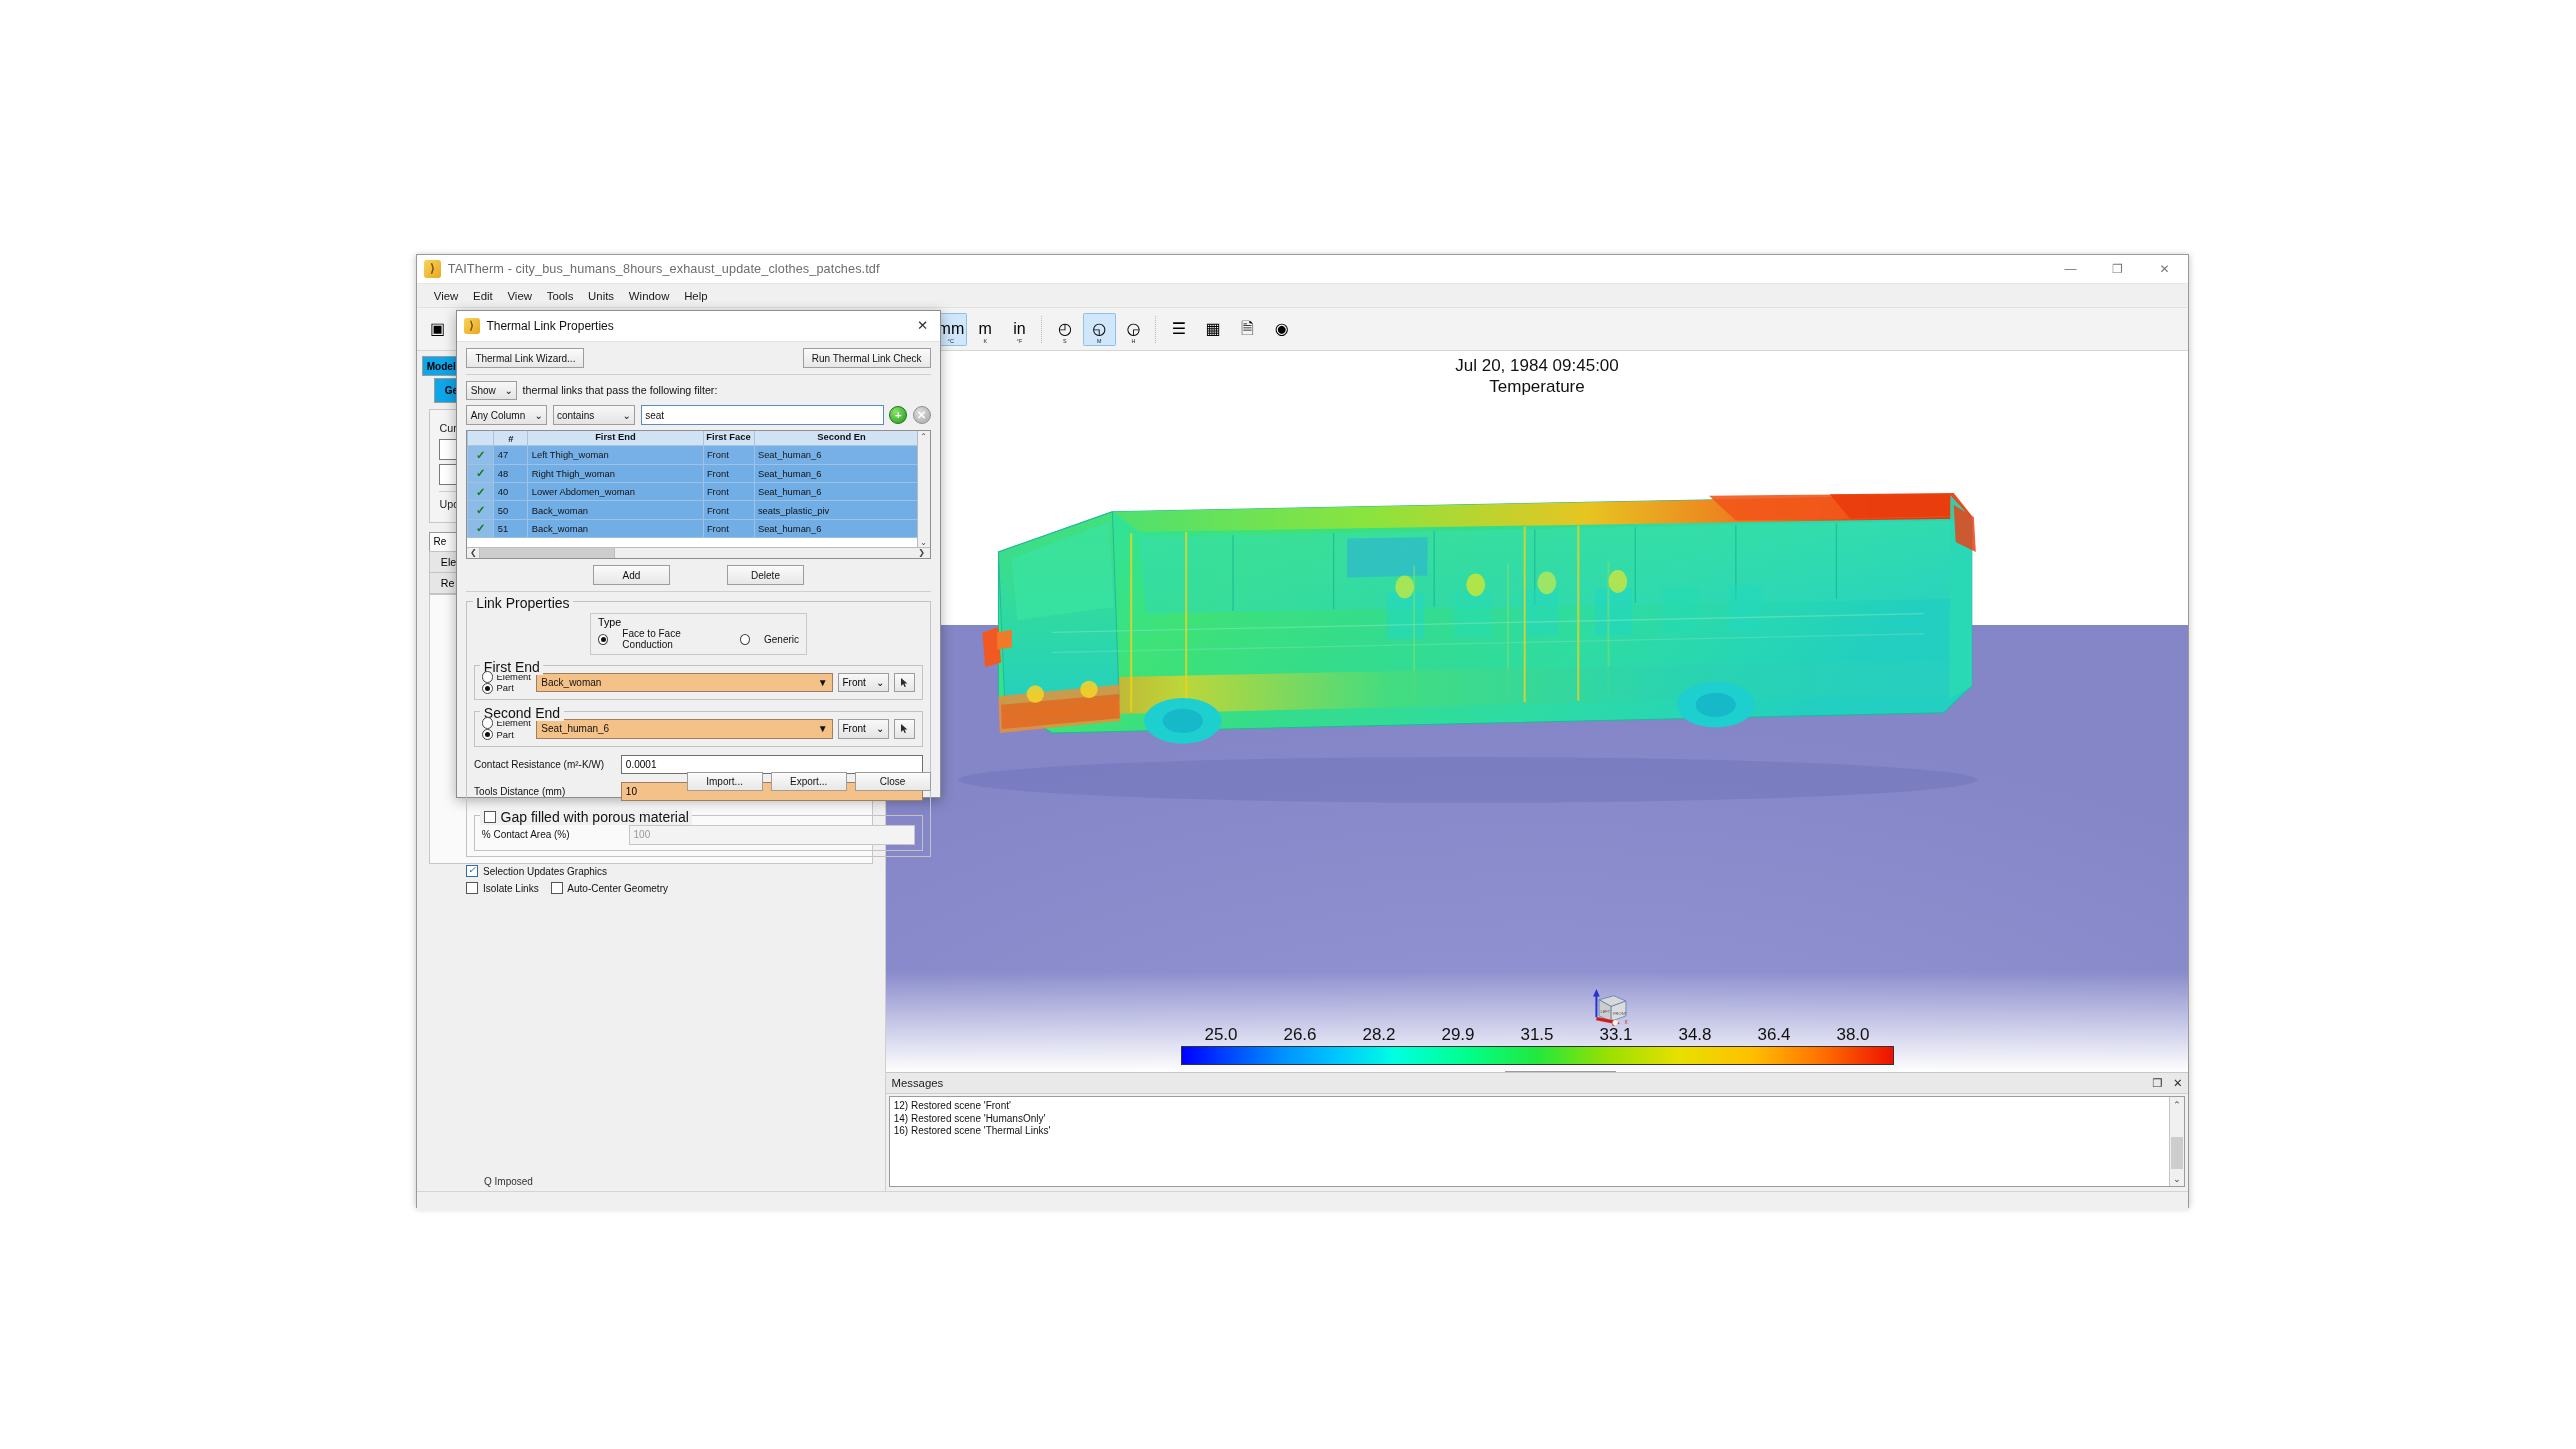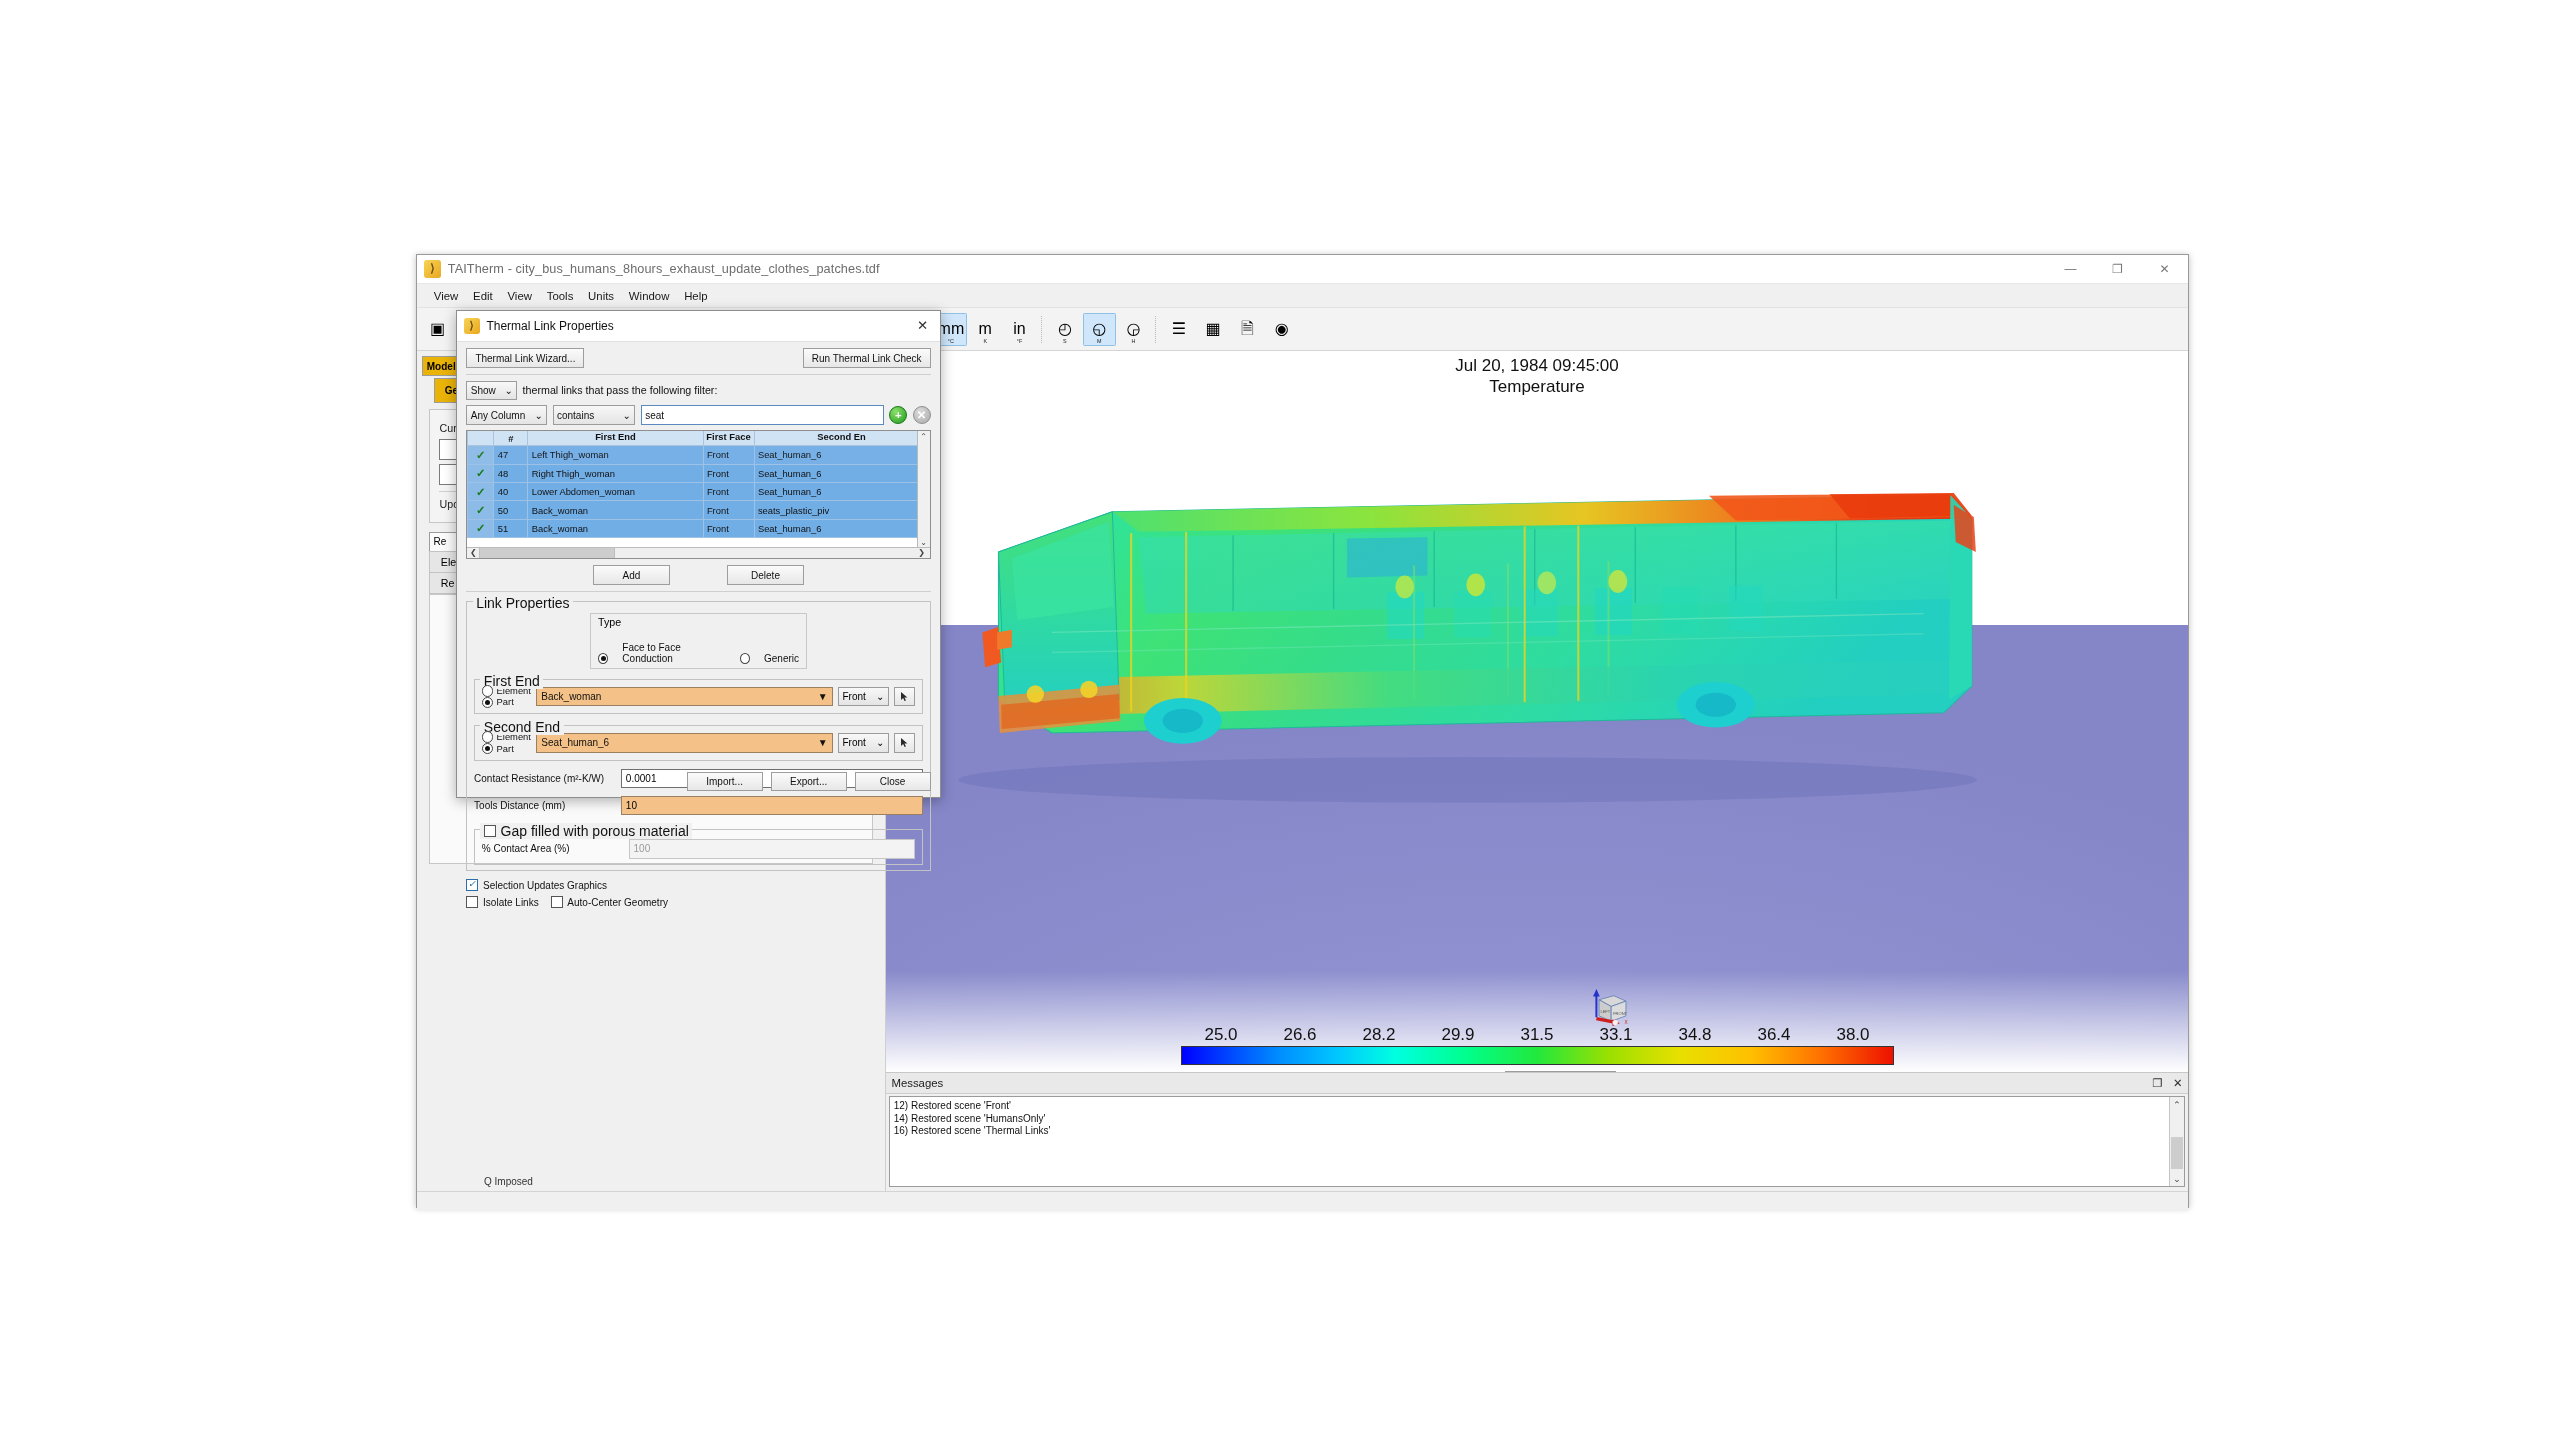--- a/index.html
+++ b/index.html
@@ -23,21 +23,21 @@
   .tbsep{width:2px;height:27px;margin:0 3.4px;border-left:1.3px dotted #b9b9b9;}
   .gl{font-size:16px;line-height:1;}
   .lbl-in{position:absolute;bottom:0.7px;left:0;right:0;text-align:center;font-size:5.4px;color:#222;}
   
   .body{display:flex;height:calc(100% - 28px - 23px - 42px - 19px);}
   .leftpane{width:469px;background:#f0f0f0;border-right:0.7px solid #cfcfcf;position:relative;padding:5.4px;box-sizing:border-box;}
   .rightpane{flex:1;position:relative;background:#f0f0f0;}
   
   .lp-tabs{display:flex;gap:1.3px;margin-bottom:2.7px;}
   .lp-tab{padding:3.4px 10.7px;font-size:10.7px;font-weight:bold;background:#dedede;border:0.7px solid #bbb;border-bottom:none;}
-  .lp-tab.sel{background:#eab308;}
+  .lp-tab.sel{background:#0ea5e9;}
   .lp-sub{display:flex;gap:1.3px;margin-left:12px;}
   .lp-sub .lp-tab{font-size:10px;padding:2.7px 9.4px;}
   .lp-box{border:0.7px solid #c6c6c6;margin:5.4px 6.7px;padding:6.7px 9.4px;background:#f4f4f4;}
   .lp-row{font-size:10.7px;color:#222;margin:5.4px 0;}
   .lp-field{height:19px;background:#fff;border:0.7px solid #7a7a7a;margin:4px 0;}
   .lp-vtabs{margin:9.4px 6.7px 0 6.7px;}
   .lp-vtab{font-size:10.7px;padding:4px 10.7px;background:#e6e6e6;border:0.7px solid #c3c3c3;margin-bottom:-0.7px;}
   .lp-vtab.sel{background:#fbfbfb;}
   .lp-bigbox{border:0.7px solid #c6c6c6;margin:0 6.7px;height:268px;background:#fafafa;}
   .lp-notes{position:absolute;right:6.7px;top:201px;}
@@ -595,21 +595,21 @@
       <div class="btn">Delete</div>
     </div>
 
     <div class="hr"></div>
 
     <div class="grp" style="margin-top:9.4px">
       <div class="lg">Link Properties</div>
 
       <div class="typebox">
         <div class="lg" style="top:-6.7px;left:5.4px;background:#f0f0f0">Type</div>
-        <div style="display:flex;align-items:flex-end;gap:14px;font-size:10px;color:#111;margin-top:14px">
+        <div style="display:flex;align-items:center;gap:14px;font-size:10px;color:#111;margin-top:0">
           <span class="radio on"></span>
           <span>Face to Face Conduction</span>
           <span class="radio" style="margin-left:4px"></span>
           <span>Generic</span>
         </div>
       </div>
 
       <div class="grp" style="margin-top:9.4px;padding-top:5.4px">
         <div class="lg">First End</div>
         <div class="endrow">

